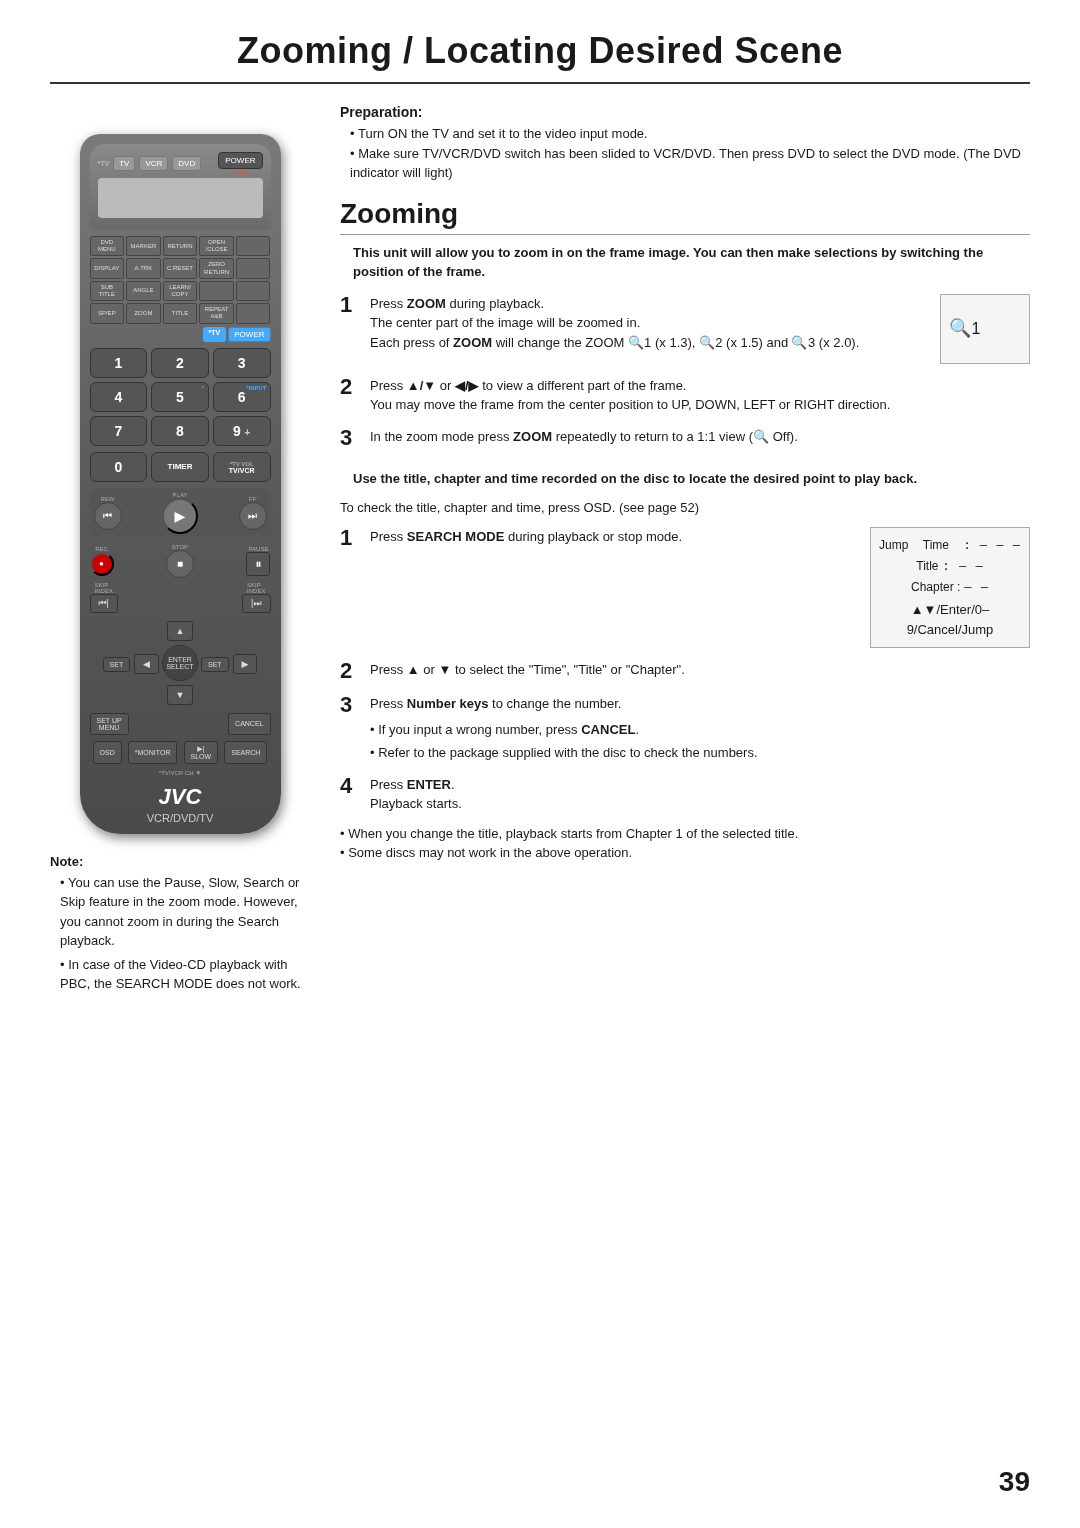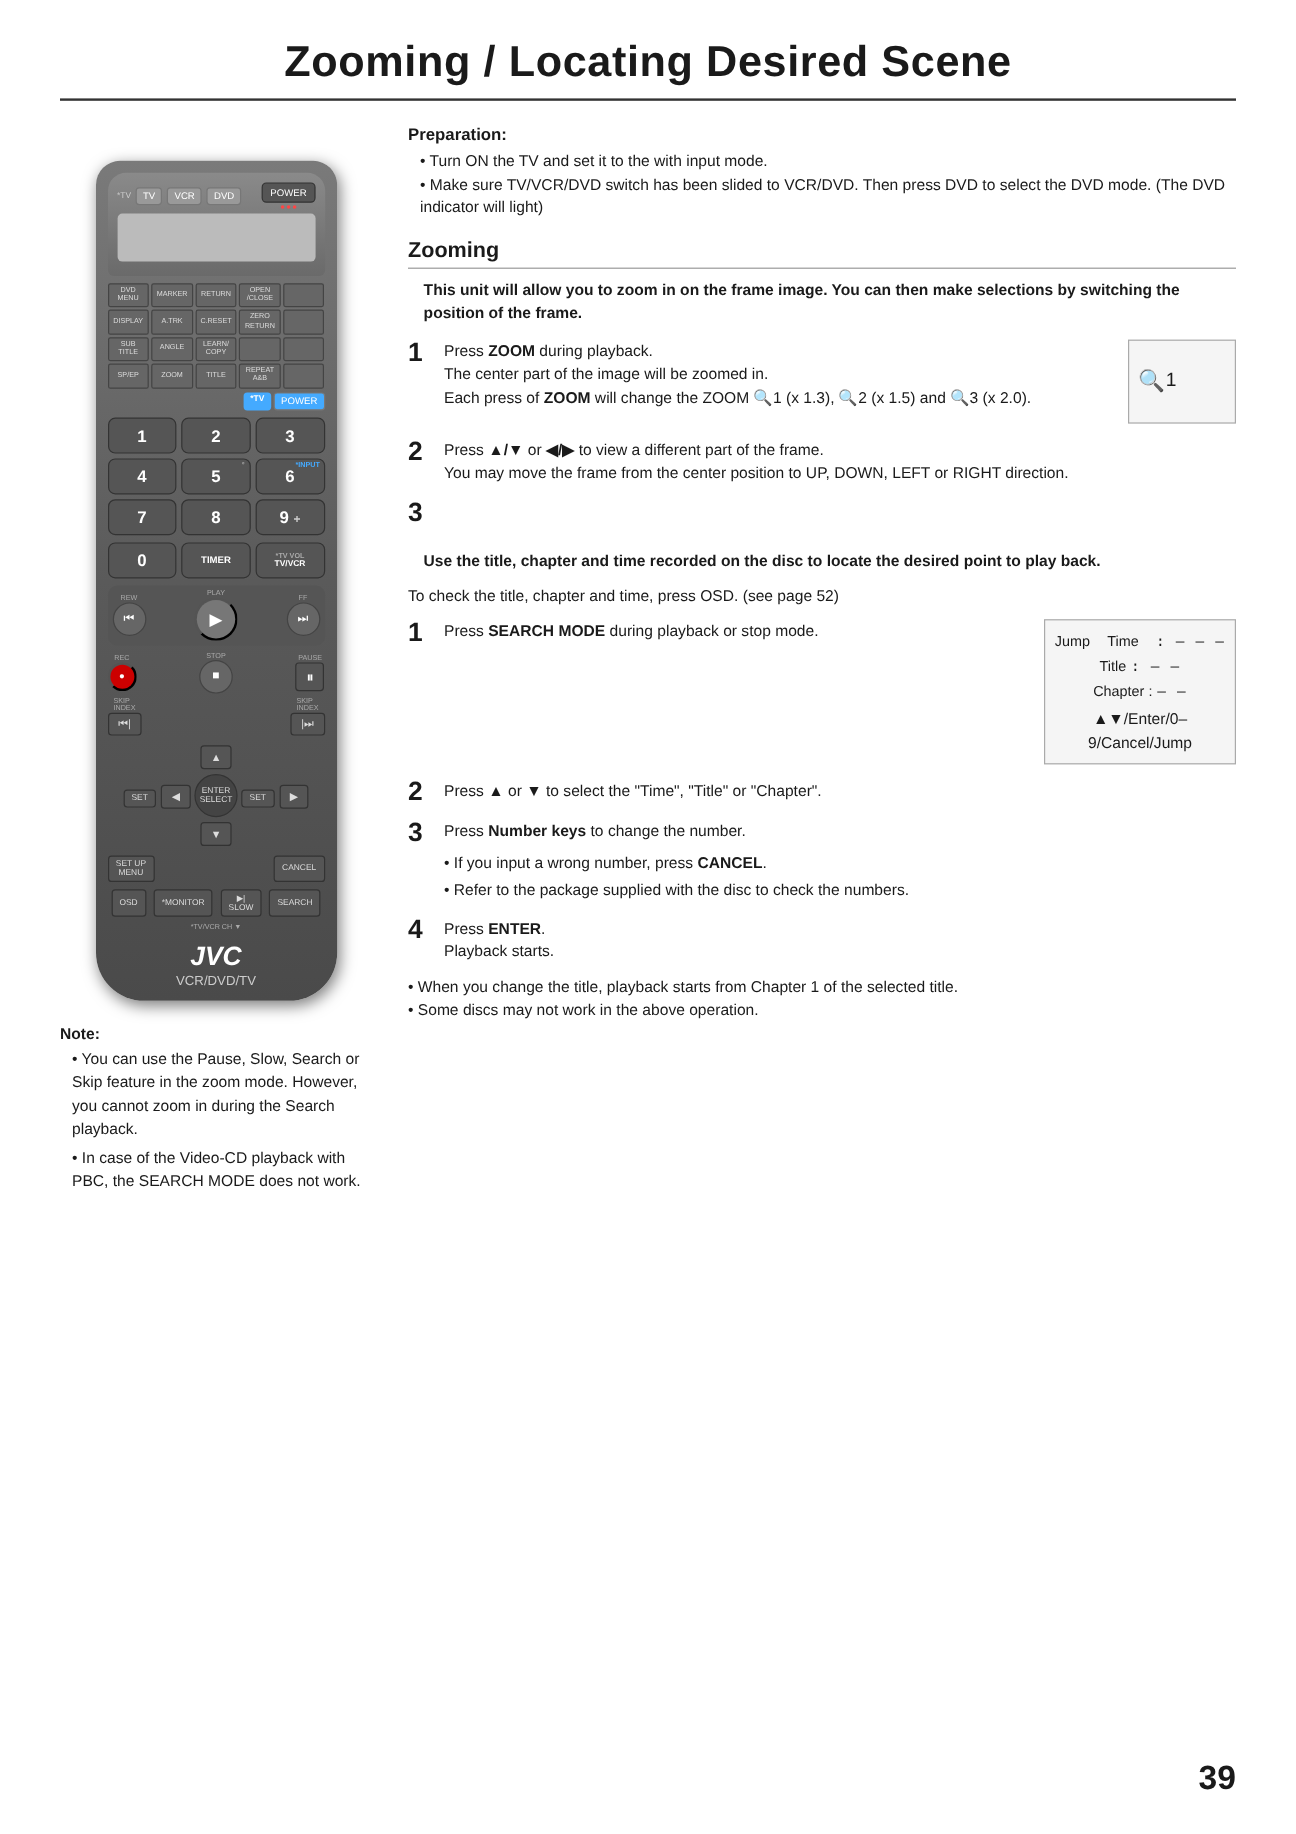--- a/index.html
+++ b/index.html
@@ -305,21 +305,21 @@
     }
     .prep-item {
       font-size: 13px;
       margin-left: 10px;
       line-height: 1.5;
     }
     .prep-item::before {
       content: "• ";
     }
     .section-title {
-      font-size: 18px;
+      font-size: 28px;
       font-weight: bold;
       margin: 15px 0 8px 0;
       border-bottom: 1px solid #999;
       padding-bottom: 4px;
     }
     .section-intro {
       font-weight: bold;
       font-size: 13px;
       margin-bottom: 12px;
       line-height: 1.5;
@@ -589,21 +589,21 @@
         <div class="note-title">Note:</div>
         <div class="note-item">You can use the Pause, Slow, Search or Skip feature in the zoom mode. However, you cannot zoom in during the Search playback.</div>
         <div class="note-item">In case of the Video-CD playback with PBC, the SEARCH MODE does not work.</div>
       </div>
     </div>
 
     <div class="right-col">
 
       <div class="preparation-box">
         <div class="prep-title">Preparation:</div>
-        <div class="prep-item">Turn ON the TV and set it to the with input mode.</div>
+        <div class="prep-item">Turn ON the TV and set it to the video input mode.</div>
         <div class="prep-item">Make sure TV/VCR/DVD switch has been slided to VCR/DVD. Then press DVD to select the DVD mode. (The DVD indicator will light)</div>
       </div>
 
       <div>
         <h2 class="section-title">Zooming</h2>
         <p class="section-intro">This unit will allow you to zoom in on the frame image. You can then make selections by switching the position of the frame.</p>
 
         <div class="step-container">
           <div class="step-number">1</div>
           <div class="step-content">
@@ -624,20 +624,23 @@
         <div class="step-container">
           <div class="step-number">2</div>
           <div class="step-content">
             Press <strong>▲/▼</strong> or <strong>◀/▶</strong> to view a different part of the frame.<br>
             You may move the frame from the center position to UP, DOWN, LEFT or RIGHT direction.
           </div>
         </div>
 
         <div class="step-container">
           <div class="step-number">3</div>
+          <div class="step-content">
+            In the zoom mode press <strong>ZOOM</strong> repeatedly to return to a 1:1 view (🔍 Off).
+          </div>
         </div>
       </div>
 
       <div style="margin-top:20px;">
         <p class="section-intro">Use the title, chapter and time recorded on the disc to locate the desired point to play back.</p>
         <p style="font-size:13px;margin-bottom:12px;">To check the title, chapter and time, press OSD. (see page 52)</p>
 
         <div class="step-container">
           <div class="step-number">1</div>
           <div class="step-content">

